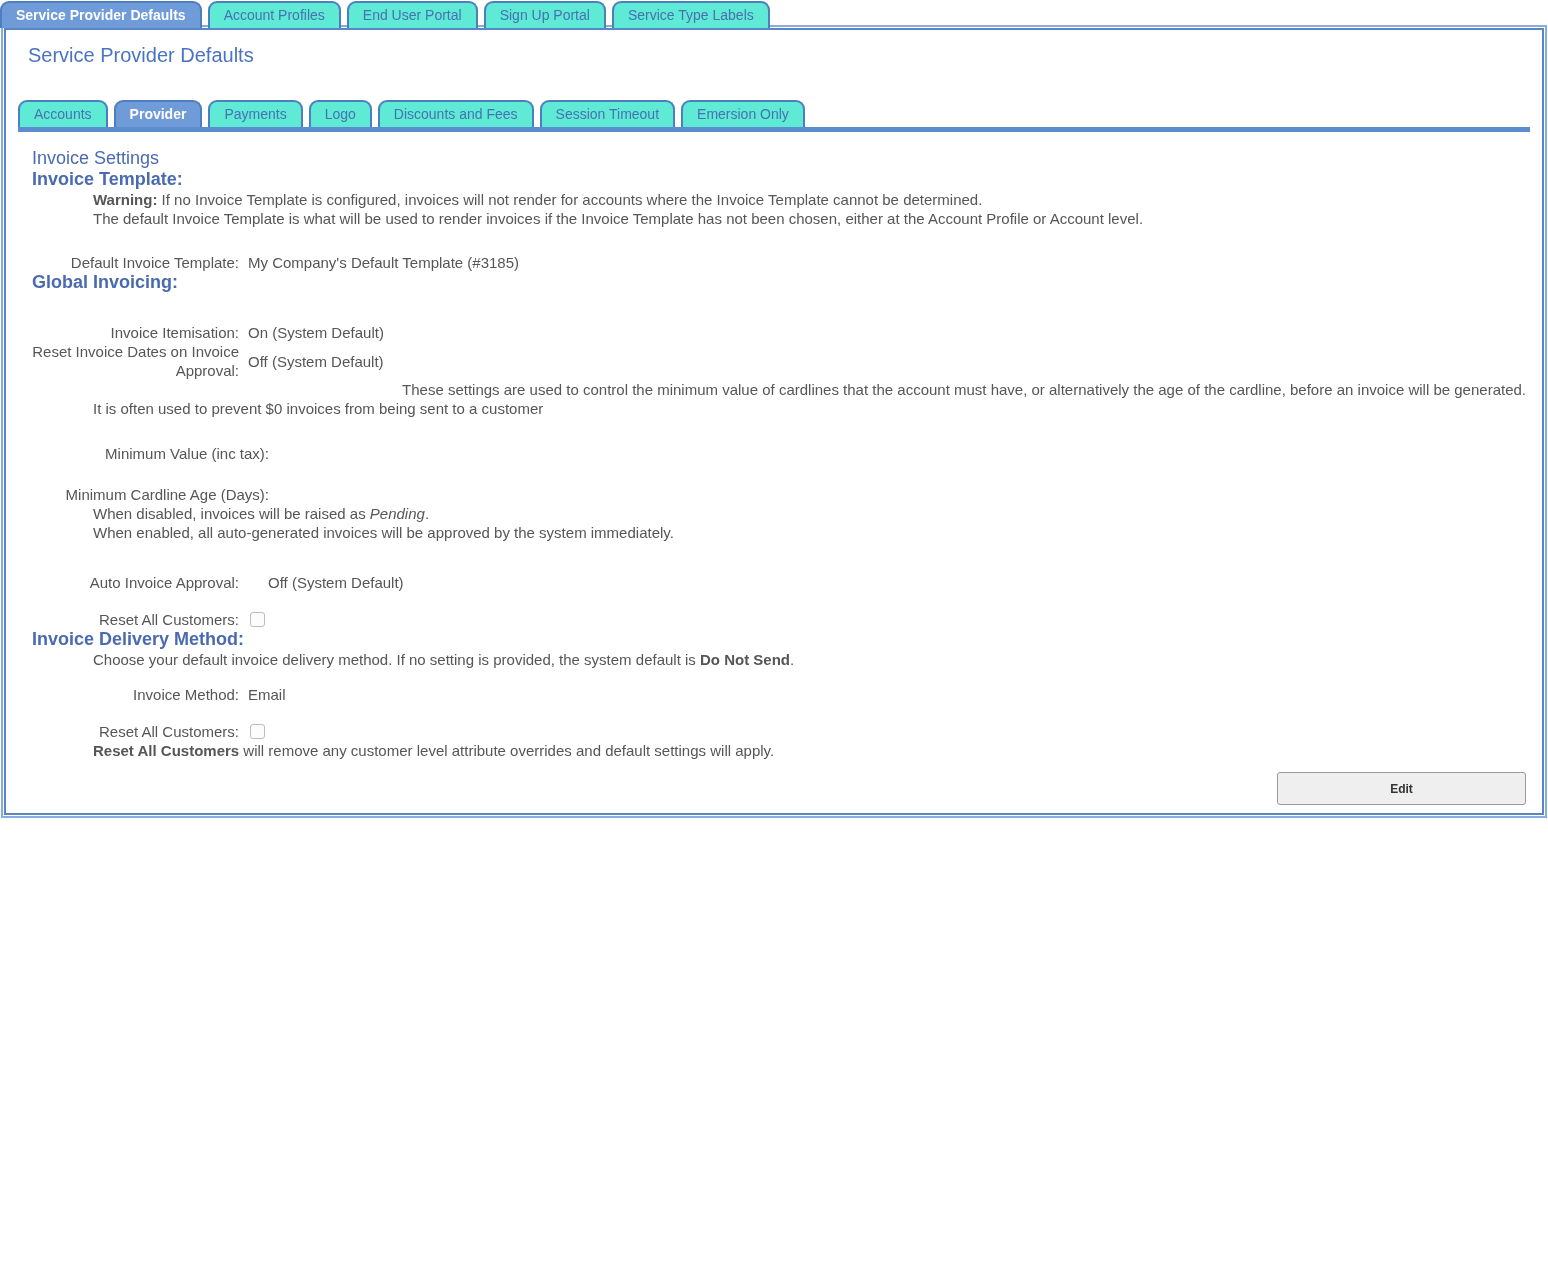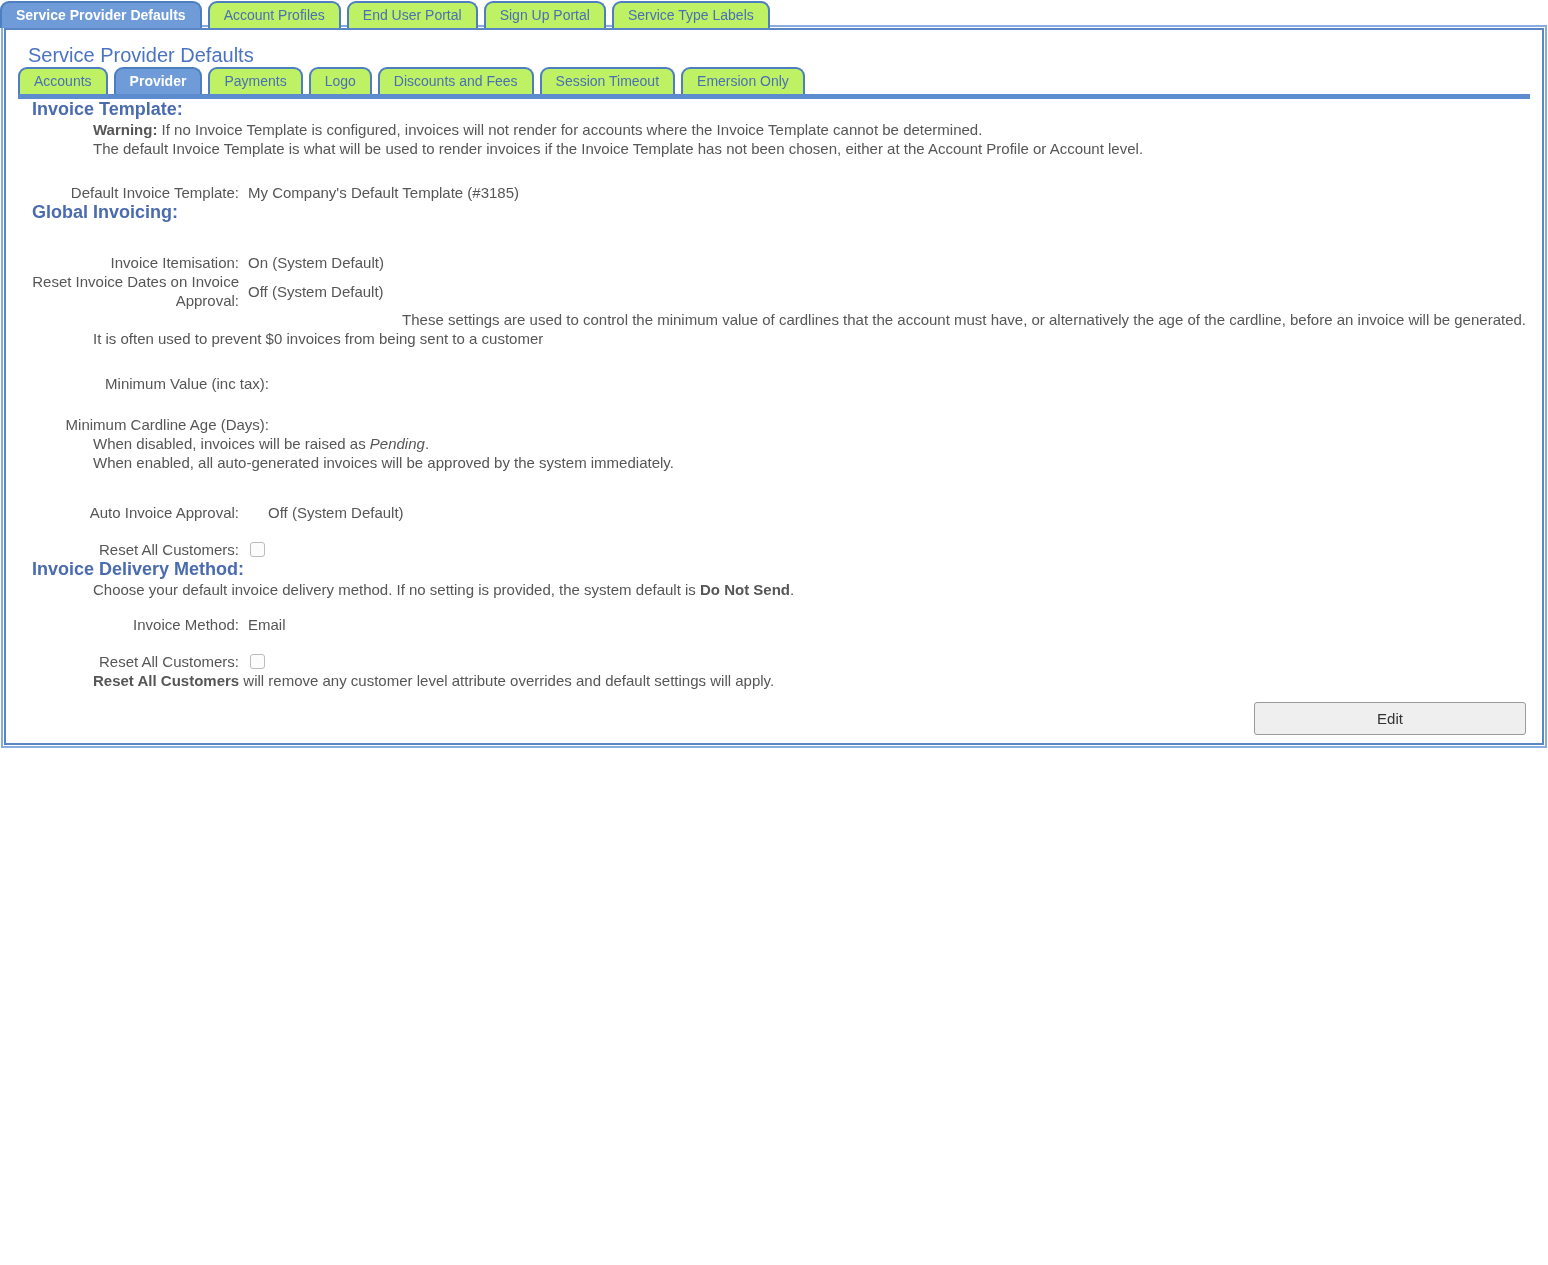--- a/index.html
+++ b/index.html
@@ -19,21 +19,21 @@
     height: 28px;
     position: relative;
     z-index: 3;
     padding: 0;
   }
   .tab {
     display: inline-block;
     border: 2px solid #4d7fc0;
     border-bottom: none;
     border-radius: 9px 9px 0 0;
-    background: #bef264;
+    background: #5eead4;
     color: #4a70b4;
     font-size: 14px;
     padding: 4px 14px 5px 14px;
     cursor: pointer;
     white-space: nowrap;
   }
   .tab.active {
     background: #6f9bd8;
     border-color: #4d7fc0;
     color: #fff;
@@ -51,20 +51,21 @@
   }
 
   .page-title {
     margin: 14px 0 0 10px;
     font-size: 20px;
     color: #4a73c4;
   }
 
   
   .sub-strip {
+    margin-top: 33px;
     border-bottom: 5px solid #5d8cce;
     display: flex;
     align-items: flex-end;
     gap: 6px;
     padding-left: 0;
   }
   .sub-strip .tab { font-size: 14px; }
 
   
   .content { padding: 0 4px; }
@@ -135,29 +136,30 @@
     border: 1px solid #bcbcbc;
     border-radius: 3px;
     background: #fcfcfc;
   }
 
   .btn-row {
     margin-top: 12px;
     text-align: right;
   }
   .edit-btn {
-    width: 272px;
+    width: 249px;
     height: 33px;
     background: #efefef;
     border: 1px solid #9a9a9a;
     border-radius: 3px;
     font-family: "Liberation Sans", sans-serif;
-    font-size: 15px;
+    font-size: 12px;
     color: #333;
     cursor: pointer;
+    font-weight: bold;
   }
 </style>
 </head>
 <body>
 
 <div class="top-strip">
   <div class="tab active">Service Provider Defaults</div>
   <div class="tab">Account Profiles</div>
   <div class="tab">End User Portal</div>
   <div class="tab">Sign Up Portal</div>
@@ -173,20 +175,21 @@
     <div class="tab active">Provider</div>
     <div class="tab">Payments</div>
     <div class="tab">Logo</div>
     <div class="tab">Discounts and Fees</div>
     <div class="tab">Session Timeout</div>
     <div class="tab">Emersion Only</div>
   </div>
 
   <div class="content">
 
+    <h2 class="settings-heading">Invoice Settings</h2>
 
     <h3 class="section-heading mt-template">Invoice Template:</h3>
 
     <p class="para p2">
       <span class="bold">Warning:</span><span> If no Invoice Template is configured, invoices will not render for accounts where the Invoice Template cannot be determined.</span>
     </p>
 
     <p class="para p1">The default Invoice Template is what will be used to render invoices if the Invoice Template has not been chosen, either at the Account Profile or Account level.</p>
 
     <div class="row r-default">

